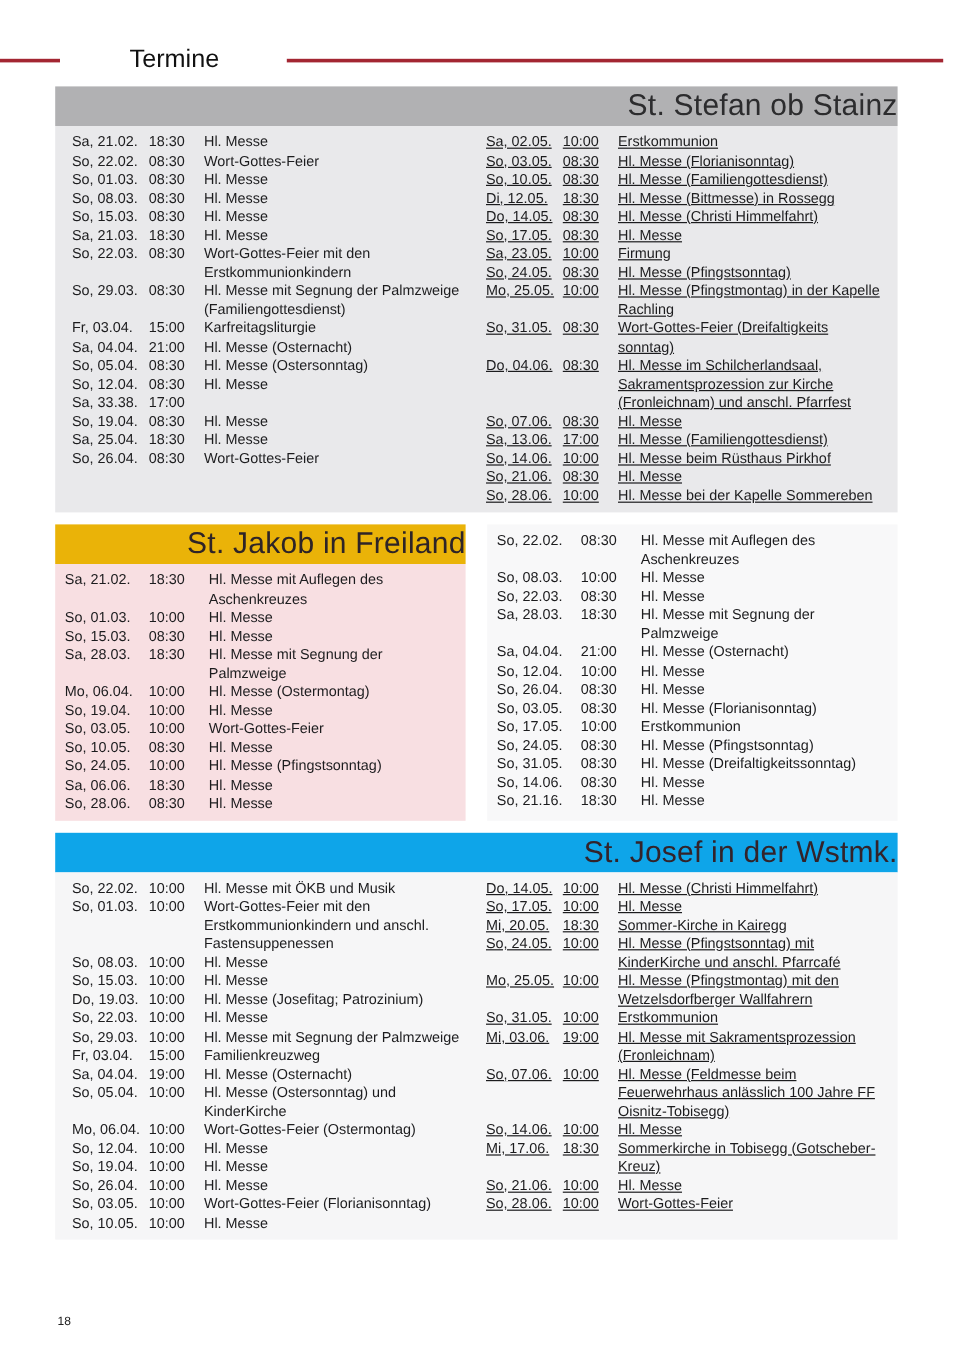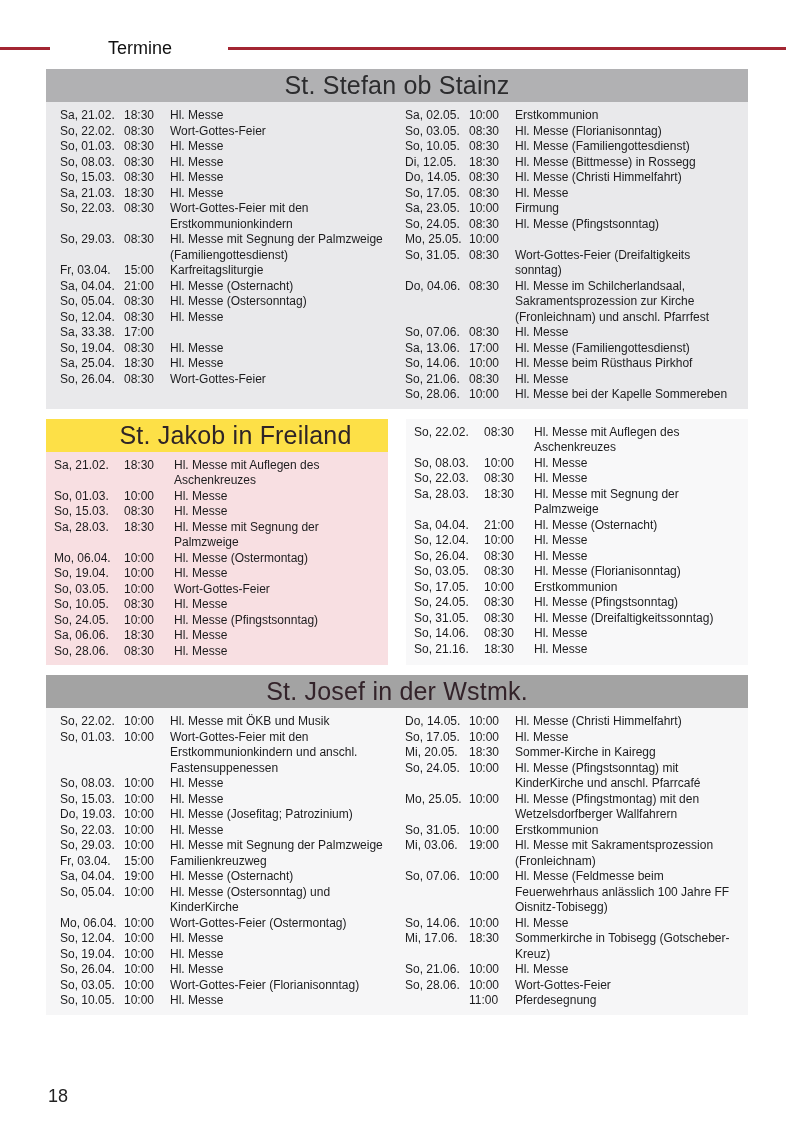--- a/index.html
+++ b/index.html
@@ -5,57 +5,57 @@
   html,body { margin:0; padding:0; background:#ffffff; }
   .page {
     width:794px; height:1123px; position:relative; box-sizing:border-box;
     background:#ffffff; overflow:hidden;
     font-family:"Liberation Sans", sans-serif; color:#1c1c1e;
   }
   
   .termine-row { display:flex; align-items:center; padding-top:38px; }
   .rule { height:3px; background:#a32632; }
   .rule-short { width:50px; margin-right:58px; flex:0 0 auto; }
-  .termine-label { font-size:18px; color:#111; margin-right:56px; white-space:nowrap; }
+  .termine-label { font-size:21px; color:#111; margin-right:56px; white-space:nowrap; }
   .rule-long { flex:1; margin-right:8px; }
 
   .content { padding:0 46px; }
 
   
   .section { margin-top:10px; }
   .sec-header {
-    text-align:center; font-size:25px; line-height:33px; height:33px;
+    text-align:right; font-size:25px; line-height:33px; height:33px;
     color:#2c2c2e; letter-spacing:0.2px;
   }
   .sec-header.gray { background:#b1b1b3; }
-  .sec-header.pink { background:#fde047; color:#2e2427;padding-left:37px; }
-  .sec-header.red  { background:#a3a3a3; color:#33232a; }
+  .sec-header.pink { background:#eab308; color:#2e2427;padding-left:37px; }
+  .sec-header.red  { background:#0ea5e9; color:#33232a; }
 
   .sec-body { padding:6px 4px 6px 14px; }
   .stefan-body { background:#e9e9eb; display:flex; }
   .josef-body  { background:#f6f6f7; display:flex; }
   .col { flex:1; padding-right:6px; min-width:0; }
-  .col.right-col { padding-left:6px; }
+  .col.right-col { padding-left:6px;text-decoration:underline; }
 
   
   .mid-row { display:flex; gap:18px; margin-top:10px; align-items:stretch; }
   .mid-box { flex:1; display:flex; flex-direction:column; min-width:0; }
   .jakob-body  { background:#f8dfe2; flex:1; padding:6px 4px 6px 8px; }
   .oswald-body { background:#f8f8f9; flex:1; padding:6px 4px 6px 8px; }
 
   
   .entry { display:flex; font-size:12px; line-height:15.5px; }
   .e-date { flex:0 0 64px; white-space:nowrap; }
   .e-time { flex:0 0 46px; white-space:nowrap; }
   .e-desc { flex:1; padding-right:2px; min-width:0; }
   .mid-box .e-date { flex-basis:70px; }
   .mid-box .e-time { flex-basis:50px; }
 
   
-  .page-num { position:absolute; left:48px; bottom:16px; font-size:18px; color:#222; }
+  .page-num { position:absolute; left:48px; bottom:16px; font-size:10px; color:#222; }
 </style>
 </head>
 <body>
 
 <div class="page">
 
   <div class="termine-row">
     <span class="rule rule-short"></span>
     <span class="termine-label">Termine</span>
     <span class="rule rule-long"></span>
@@ -209,20 +209,21 @@
 
             <div class="entry">
               <span class="e-date">So, 24.05.</span>
               <span class="e-time">08:30</span>
               <span class="e-desc">Hl. Messe (Pfingstsonntag)</span>
             </div>
 
             <div class="entry">
               <span class="e-date">Mo, 25.05.</span>
               <span class="e-time">10:00</span>
+              <span class="e-desc">Hl. Messe (Pfingstmontag) in der Kapelle Rachling</span>
             </div>
 
             <div class="entry">
               <span class="e-date">So, 31.05.</span>
               <span class="e-time">08:30</span>
               <span class="e-desc">Wort-Gottes-Feier (Dreifaltigkeits sonntag)</span>
             </div>
 
             <div class="entry">
               <span class="e-date">Do, 04.06.</span>
@@ -590,25 +591,20 @@
               <span class="e-time">10:00</span>
               <span class="e-desc">Hl. Messe</span>
             </div>
 
             <div class="entry">
               <span class="e-date">So, 28.06.</span>
               <span class="e-time">10:00</span>
               <span class="e-desc">Wort-Gottes-Feier</span>
             </div>
 
-            <div class="entry">
-              <span class="e-date"></span>
-              <span class="e-time">11:00</span>
-              <span class="e-desc">Pferdesegnung</span>
-            </div>
           </div>
       </div>
     </div>
 
   </div>
 
   <div class="page-num">18</div>
 
 </div>
 

